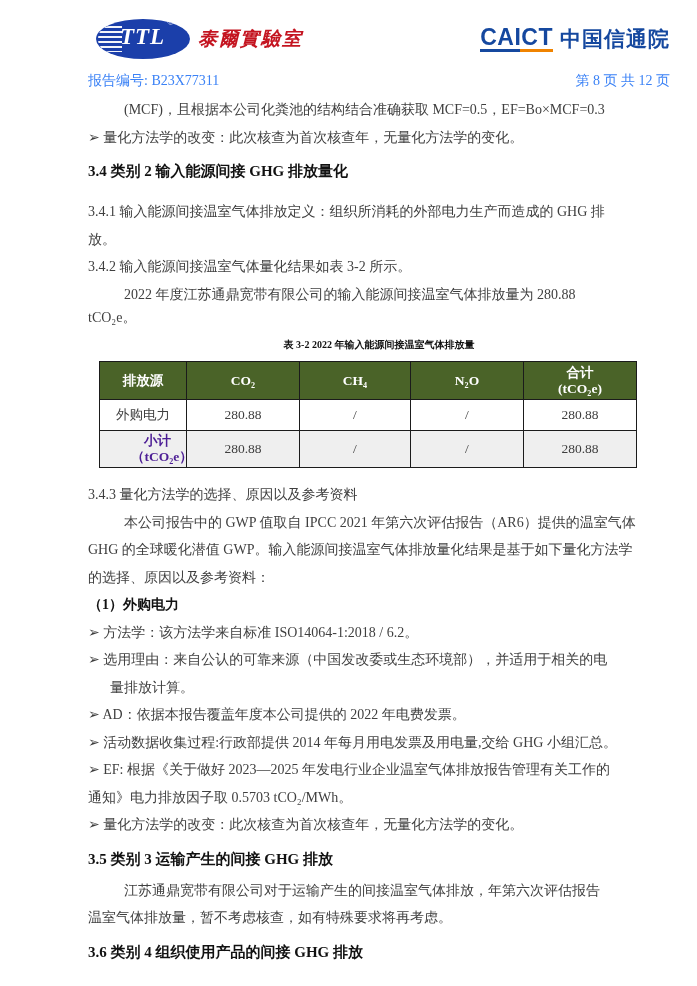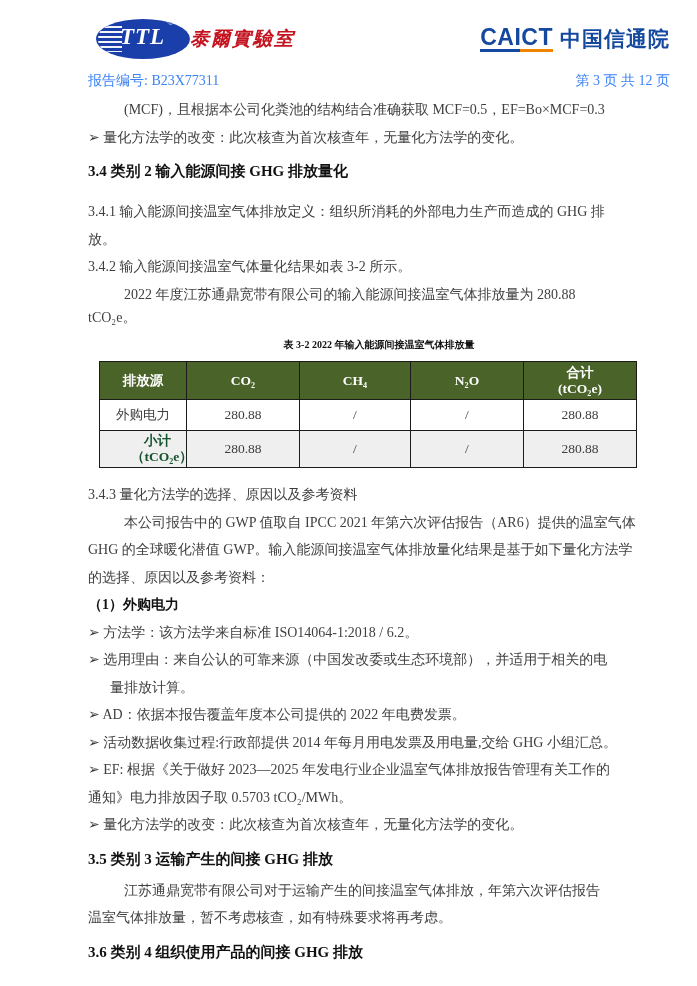--- a/index.html
+++ b/index.html
@@ -18,21 +18,21 @@
     width:697px;height:986px;
     background:#ffffff;
     box-sizing:border-box;
     padding:14px 27px 0 88px;
     font-family:"Liberation Serif","DejaVu Serif",serif;
     color:var(--body-text);
     overflow:hidden;
   }
   
   .hdr{display:flex;justify-content:space-between;align-items:center;height:50px;margin-left:8px;}
-  .ttl-wrap{display:flex;align-items:center;justify-content:flex-end;}
+  .ttl-wrap{display:flex;align-items:center;gap:8px;justify-content:flex-end;}
   .ttl-ellipse{
     position:relative;width:94px;height:40px;border-radius:50%;
     background:var(--logo-blue);overflow:hidden;flex:0 0 auto;
   }
   .ttl-stripes{
     position:absolute;left:2px;top:7px;bottom:7px;width:24px;
     background:repeating-linear-gradient(to bottom,#ffffff 0 2px,rgba(255,255,255,0) 2px 5px);
     opacity:.95;border-radius:50% 0 0 50%;
   }
   .ttl-abbr{
@@ -82,21 +82,21 @@
     border:1px solid #1b1b1b;text-align:center;vertical-align:middle;
     padding:2px 2px;
   }
   table.emis th{
     background:var(--table-header-bg);color:#ffffff;font-weight:bold;
     white-space:pre-line;height:33px;line-height:16px;
   }
   table.emis td{height:26px;color:#3f3f3f;}
   tr.alt td{background:var(--table-alt-row-bg);}
   td.rowhead{white-space:pre-line;line-height:16px;}
-  tr.alt td.rowhead{font-weight:bold;color:#14532d;padding-left:31px;}
+  tr.alt td.rowhead{font-weight:bold;color:#4c1d95;padding-left:31px;}
   .after-table{margin-top:13px;}
 </style>
 </head>
 <body>
 
 <div class="page">
 
   <div class="hdr">
     <div class="ttl-wrap">
       <span class="ttl-ellipse">
@@ -107,21 +107,21 @@
       <span class="ttl-cn">泰爾實驗室</span>
     </div>
     <div class="caict">
       <span class="caict-abbr">CAICT</span>
       <span class="caict-cn">中国信通院</span>
     </div>
   </div>
 
   <div class="meta">
     <span>报告编号: B23X77311</span>
-    <span>第 3 页  共 12 页</span>
+    <span>第 8 页  共 12 页</span>
   </div>
 
   <div class="bodytext">
     <div class="ln ind2">(MCF)，且根据本公司化粪池的结构结合准确获取 MCF=0.5，EF=Bo×MCF=0.3</div>
     <div class="ln">➢ 量化方法学的改变：此次核查为首次核查年，无量化方法学的变化。</div>
     <div class="h">3.4 类别 2 输入能源间接 GHG 排放量化</div>
     <div class="ln">3.4.1 输入能源间接温室气体排放定义：组织所消耗的外部电力生产而造成的 GHG 排</div>
     <div class="ln">放。</div>
     <div class="ln">3.4.2 输入能源间接温室气体量化结果如表 3-2 所示。</div>
     <div class="ln ind2">2022 年度江苏通鼎宽带有限公司的输入能源间接温室气体排放量为 280.88</div>

